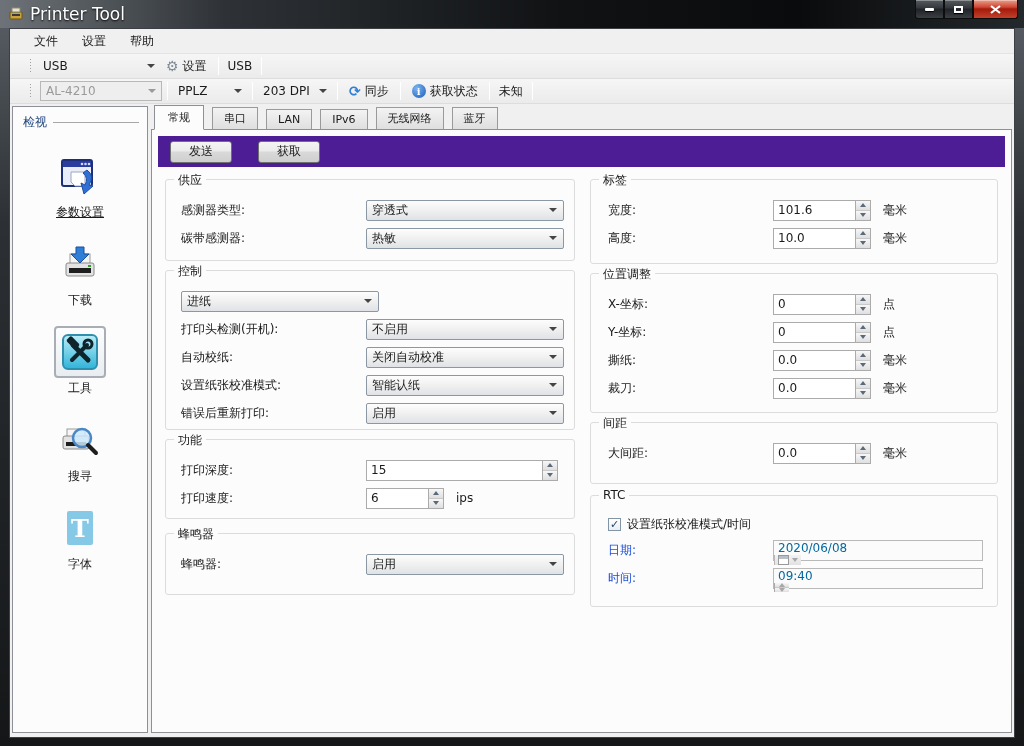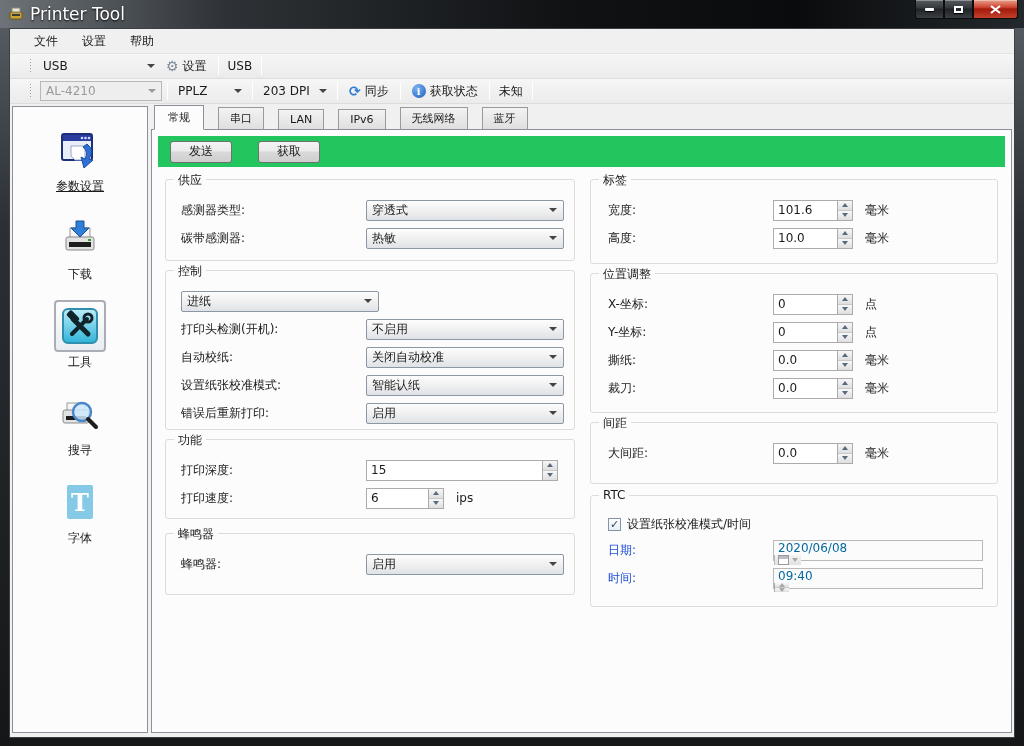--- a/index.html
+++ b/index.html
@@ -43,24 +43,24 @@
   .side-header { width:100%; display:flex; align-items:center; padding:7px 8px 2px 10px; color:#23477e; }
   .side-header::after { content:""; flex:1; height:1px; background:#a8a8a8; margin-left:6px; }
   .side-item { margin-top:17px; display:flex; flex-direction:column; align-items:center; cursor:pointer; }
   .side-item .iconbox { width:52px; height:52px; display:flex; align-items:center; justify-content:center; border:2px solid transparent; border-radius:4px; }
   .side-item.selected .iconbox { border:2px solid #a9aeb6; background:linear-gradient(180deg,#fdfdfd,#e9edf1); }
   .side-item .slabel { margin-top:2px; }
   .side-item.linked .slabel { text-decoration:underline; }
   
   .main { flex:1; display:flex; flex-direction:column; min-width:0; }
   .tabstrip { display:flex; align-items:flex-end; padding-left:3px; height:23px; }
-  .tab { padding:3px 11px 3px; background:linear-gradient(180deg,#f3f3f3,#dfdfdf); border:1px solid #9a9a9a; border-bottom:none; margin-right:14px; font-size:11px; }
+  .tab { padding:3px 11px 3px; background:linear-gradient(180deg,#f3f3f3,#dfdfdf); border:1px solid #9a9a9a; border-bottom:none; margin-right:8px; font-size:11px; }
   .tab.active { background:#fcfcfc; padding:4px 13px; position:relative; z-index:3; margin-bottom:-1px; border:1px solid #8e9099; border-bottom:1px solid #fcfcfc; }
   .pane { flex:1; background:#fcfcfc; border:1px solid #8e9099; position:relative; z-index:1; padding:6px 6px 0 6px; overflow:hidden; }
-  .actionbar { height:31px; background:#22c55e; display:flex; align-items:center; gap:26px; padding-left:12px; }
+  .actionbar { height:31px; background:#4c1d95; display:flex; align-items:center; gap:26px; padding-left:12px; }
   .pbtn { min-width:62px; height:22px; border:1px solid #707070; border-radius:3px; background:linear-gradient(180deg,#f4f4f4 0%,#ebebeb 45%,#d9d9d9 50%,#cfcfcf 100%); display:flex; align-items:center; justify-content:center; padding:0 10px; }
   
   .cols { display:flex; gap:15px; padding:12px 7px 0 7px; }
   .col { width:413px; display:flex; flex-direction:column; }
   .group { position:relative; border:1px solid #dcdcdc; border-radius:3px; padding:16px 10px 8px 15px; margin-bottom:9px; background:#fcfcfc; }
   .col.right .group { padding-left:17px; }
   .gtitle { position:absolute; top:-8px; left:8px; background:#fcfcfc; padding:0 4px; }
   .row { display:flex; align-items:center; height:28px; }
   .row .lbl { width:185px; }
   .col.right .row .lbl { width:165px; }
@@ -70,21 +70,21 @@
   .combo { width:198px; height:21px; border:1px solid #8b97a3; border-radius:2px; background:linear-gradient(180deg,#fdfdfd 0%,#f0f0f0 50%,#dfe2e6 100%); display:flex; align-items:center; padding:0 6px 0 5px; }
   .combo .ctext { flex:1; white-space:nowrap; overflow:hidden; }
   
   .spin { height:21px; border:1px solid #ababab; background:#fff; display:flex; }
   .spin input { flex:1; border:none; outline:none; font:inherit; padding:0 4px; min-width:0; background:transparent; color:inherit; }
   .spin .sbtns { width:15px; display:flex; flex-direction:column; border-left:1px solid #ababab; }
   .spin .sbtn { flex:1; display:flex; align-items:center; justify-content:center; background:linear-gradient(180deg,#f7f7f7,#dfdfdf); }
   .spin .sbtn + .sbtn { border-top:1px solid #c9c9c9; }
   .tri-up { width:0; height:0; border-left:3px solid transparent; border-right:3px solid transparent; border-bottom:4px solid #5a6a7a; }
   .tri-dn { width:0; height:0; border-left:3px solid transparent; border-right:3px solid transparent; border-top:4px solid #5a6a7a; }
-  .spin.w190 { width:192px; } .spin.w78 { width:78px; } .spin.w84 { width:80px; } .spin.w210 { width:210px; }
+  .spin.w190 { width:192px; } .spin.w78 { width:78px; } .spin.w84 { width:98px; } .spin.w210 { width:210px; }
   .spin.disabled { background:#fbfbfb; color:#0369a1; border-color:#b9b9b9;flex-direction:column; }
   .spin.disabled .tri-up { border-bottom-color:#a8a8a8; } .spin.disabled .tri-dn { border-top-color:#a8a8a8; }
   
   .datebtn { width:27px; border-left:1px solid #b9b9b9; display:flex; align-items:center; justify-content:center; gap:3px; background:linear-gradient(180deg,#f3f3f3,#e2e2e2); }
   .cal { width:11px; height:10px; border:1px solid #9a9a9a; background:linear-gradient(180deg,#b9bfc6 0 3px,#fff 3px); }
   
   .checkrow { display:flex; align-items:center; height:24px; }
   .checkbox { width:13px; height:13px; border:1px solid #8295a7; background:linear-gradient(180deg,#fff,#e9eef3); display:flex; align-items:center; justify-content:center; color:#24466e; font-size:11px; font-weight:bold; line-height:1; margin-right:6px; }
 </style>
 </head>
@@ -164,20 +164,21 @@
         <span>获取状态</span>
       </div>
       <span class="tsep"></span>
       <span class="tlabel">未知</span>
       <span class="tsep"></span>
     </div>
 
     <div class="bodyarea">
 
       <div class="sidebar">
+        <div class="side-header">检视</div>
 
         <div class="side-item linked">
           <span class="iconbox">
               <svg width="44" height="44" viewBox="0 0 44 44">
             <rect x="4" y="6" width="30" height="26" rx="2" fill="#e9edf8" stroke="#1e2f7a" stroke-width="2"></rect>
             <rect x="5" y="7" width="28" height="6" fill="#2a3c9e"></rect>
             <circle cx="24" cy="10" r="1.3" fill="#cfd6ff"></circle>
                 <circle cx="27.5" cy="10" r="1.3" fill="#cfd6ff"></circle>
                 <circle cx="31" cy="10" r="1.3" fill="#cfd6ff"></circle>
             <path d="M13 18 h14 v14 h-10 l-4 -4 z" fill="#fff" stroke="#9aa4c8"></path>

